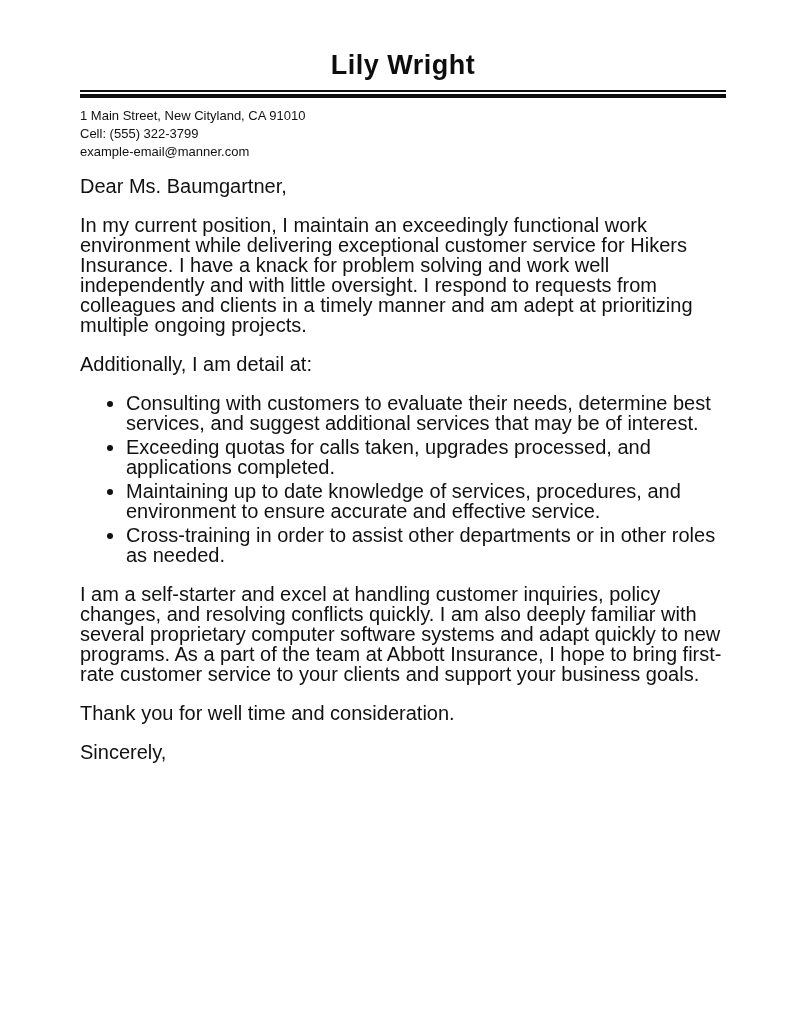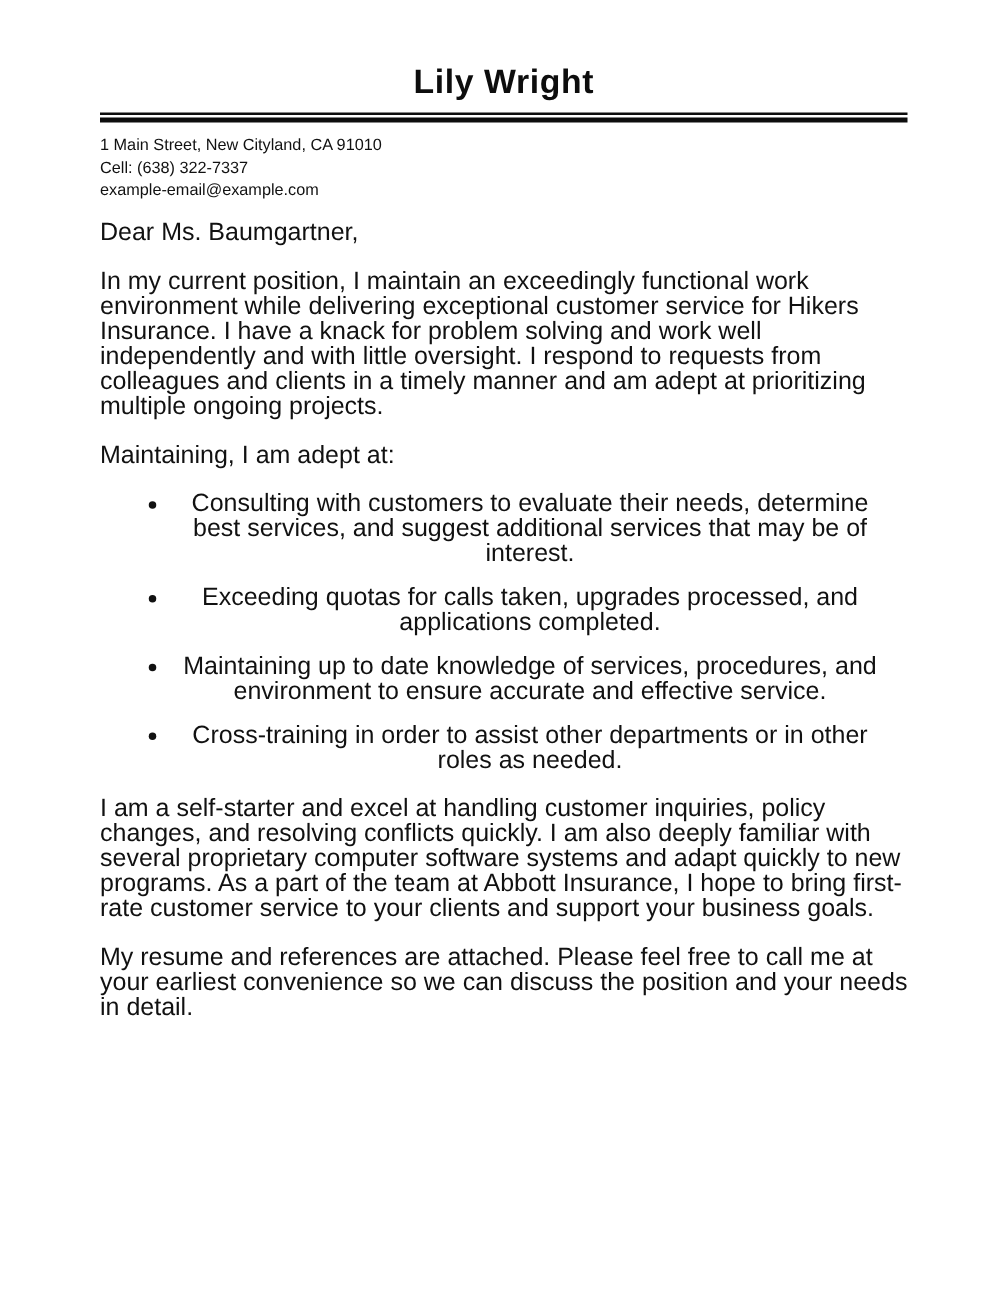--- a/index.html
+++ b/index.html
@@ -57,23 +57,22 @@
   }
   .letter-body p.salutation {
     margin-bottom: 19px;
   }
   ul.skills-list {
     margin: 0 0 19px 0;
     padding: 0 0 0 42px;
     list-style: disc outside;
   }
   ul.skills-list li {
-    margin: 15px;
+    margin: 4px;
     padding: 0;
-    text-align: center;
   }
   .valediction {
     margin-bottom: 0 !important;
   }
   .signature {
     margin-top: 64px !important;
     margin-bottom: 0 !important;
   }
 </style>
 </head>
@@ -82,43 +81,42 @@
 <div class="page">
 
   <header class="letter-header">
     <h1>Lily Wright</h1>
     <div class="header-rule">
       <div class="rule-thin"></div>
       <div class="rule-thick"></div>
     </div>
     <div class="contact-block">
       <div>1 Main Street, New Cityland, CA 91010</div>
-      <div>Cell: (638) 322-7337</div>
-      <div>example-email@example.com</div>
+      <div>Cell: (555) 322-3799</div>
+      <div>example-email@manner.com</div>
     </div>
   </header>
 
   <main class="letter-body">
     <p class="salutation">Dear Ms. Baumgartner,</p>
 
 
     <p>In my current position, I maintain an exceedingly functional work environment while delivering exceptional customer service for Hikers Insurance. I have a knack for problem solving and work well independently and with little oversight. I respond to requests from colleagues and clients in a timely manner and am adept at prioritizing multiple ongoing projects.</p>
 
-    <p>Maintaining, I am adept at:</p>
+    <p>Additionally, I am detail at:</p>
 
     <ul class="skills-list">
       <li>Consulting with customers to evaluate their needs, determine best services, and suggest additional services that may be of interest.</li>
       <li>Exceeding quotas for calls taken, upgrades processed, and applications completed.</li>
       <li>Maintaining up to date knowledge of services, procedures, and environment to ensure accurate and effective service.</li>
       <li>Cross-training in order to assist other departments or in other roles as needed.</li>
     </ul>
 
     <p>I am a self-starter and excel at handling customer inquiries, policy changes, and resolving conflicts quickly. I am also deeply familiar with several proprietary computer software systems and adapt quickly to new programs. As a part of the team at Abbott Insurance, I hope to bring first-rate customer service to your clients and support your business goals.</p>
 
-    <p>My resume and references are attached. Please feel free to call me at your earliest convenience so we can discuss the position and your needs in detail.</p>
 
     <p>Thank you for well time and consideration.</p>
 
     <p class="valediction">Sincerely,</p>
 
     <p class="signature">Lily Wright</p>
   </main>
 
 </div>
 

